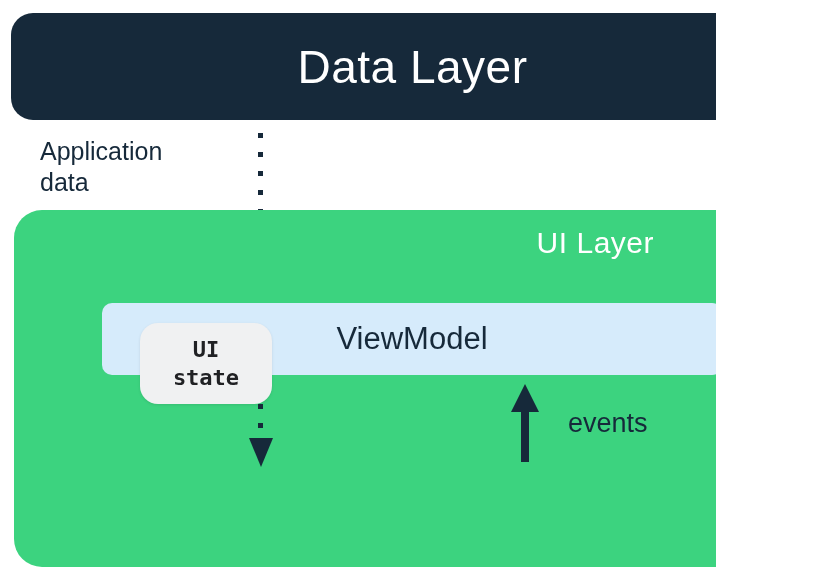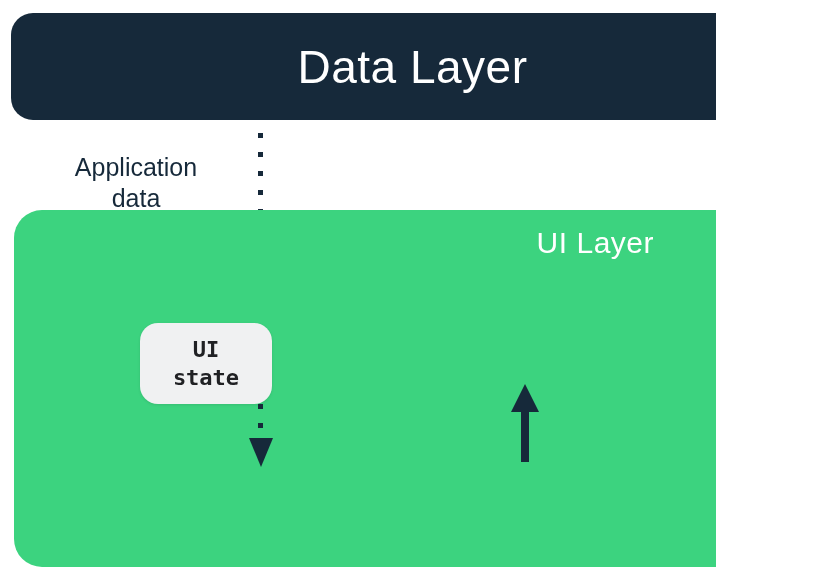--- a/index.html
+++ b/index.html
@@ -35,23 +35,23 @@
   .data-layer .title {
     color: var(--white);
     font-size: 46px;
     font-weight: 500;
     letter-spacing: 0.5px;
   }
 
   
   .app-data-label {
     position: absolute;
-    left: 40px; top: 152px;
+    left: 40px; top: 136px;
     width: 192px;
-    text-align: center;
+    text-align: left;
     color: var(--navy);
     font-size: 25px;
     line-height: 31px;
     white-space: pre-line;
   }
 
   
   .dotted-line {
     position: absolute;
     width: 5px;
@@ -170,24 +170,28 @@
   <div class="app-data-label">Application
 data</div>
 
   <div class="dotted-line line1"></div>
   <div class="arrowhead-down ah1"></div>
 
   <div class="ui-layer"></div>
 
   <div class="ui-layer-title">UI Layer</div>
 
+  <div class="viewmodel">
+    <span class="label">ViewModel</span>
+  </div>
 
   <div class="ui-state-chip">UI
 state</div>
 
   <div class="dotted-line line2"></div>
   <div class="arrowhead-down ah2"></div>
 
   <div class="events-shaft"></div>
   <div class="arrowhead-up"></div>
+  <div class="events-label">events</div>
 
 
 </div>
 
 </body></html>

